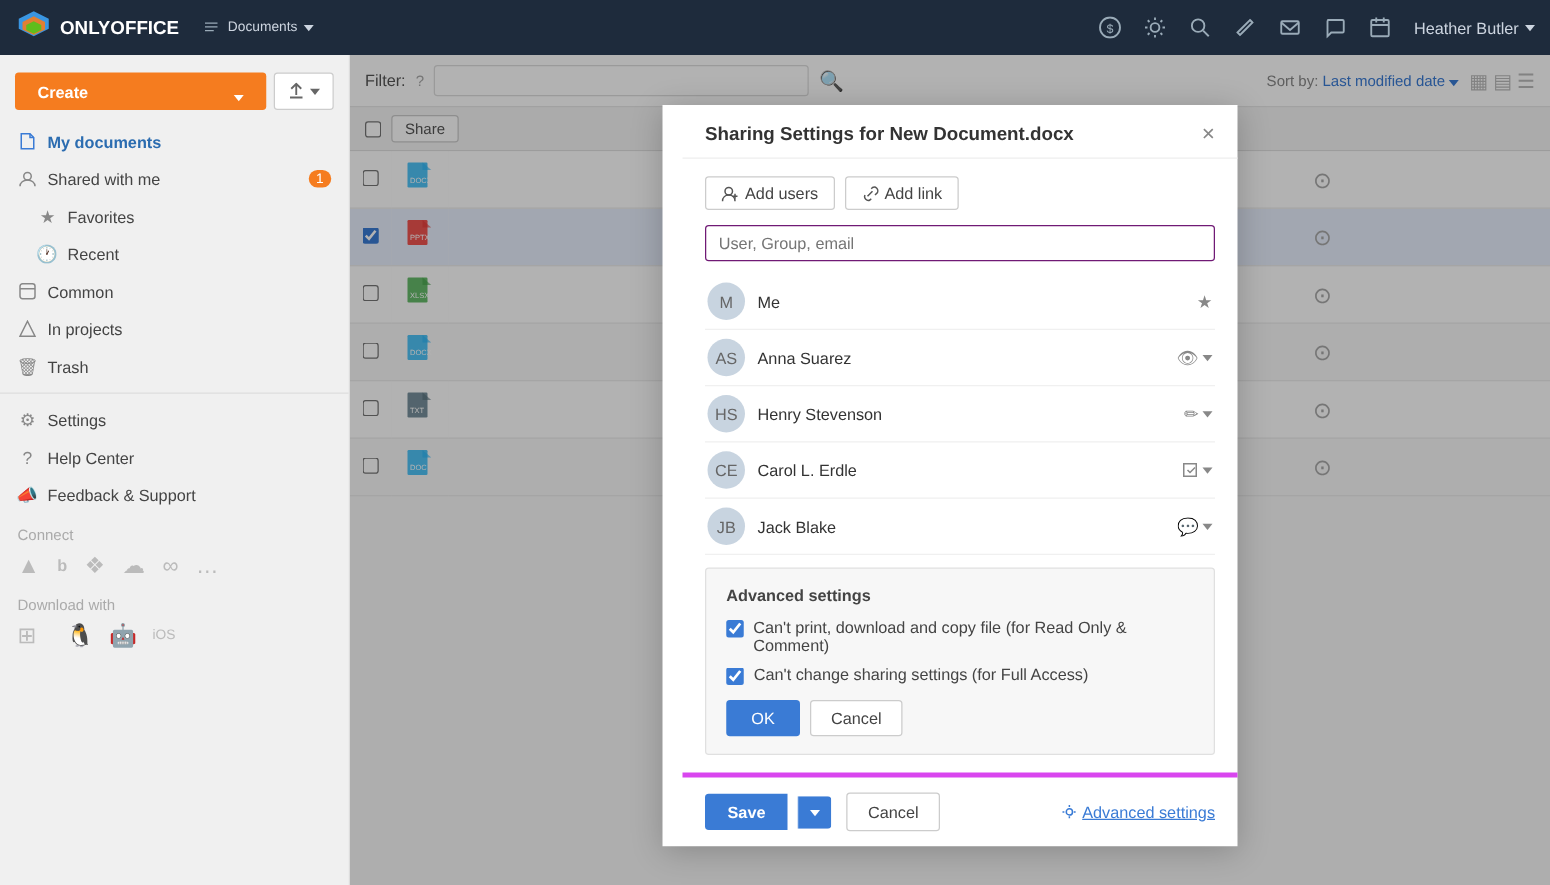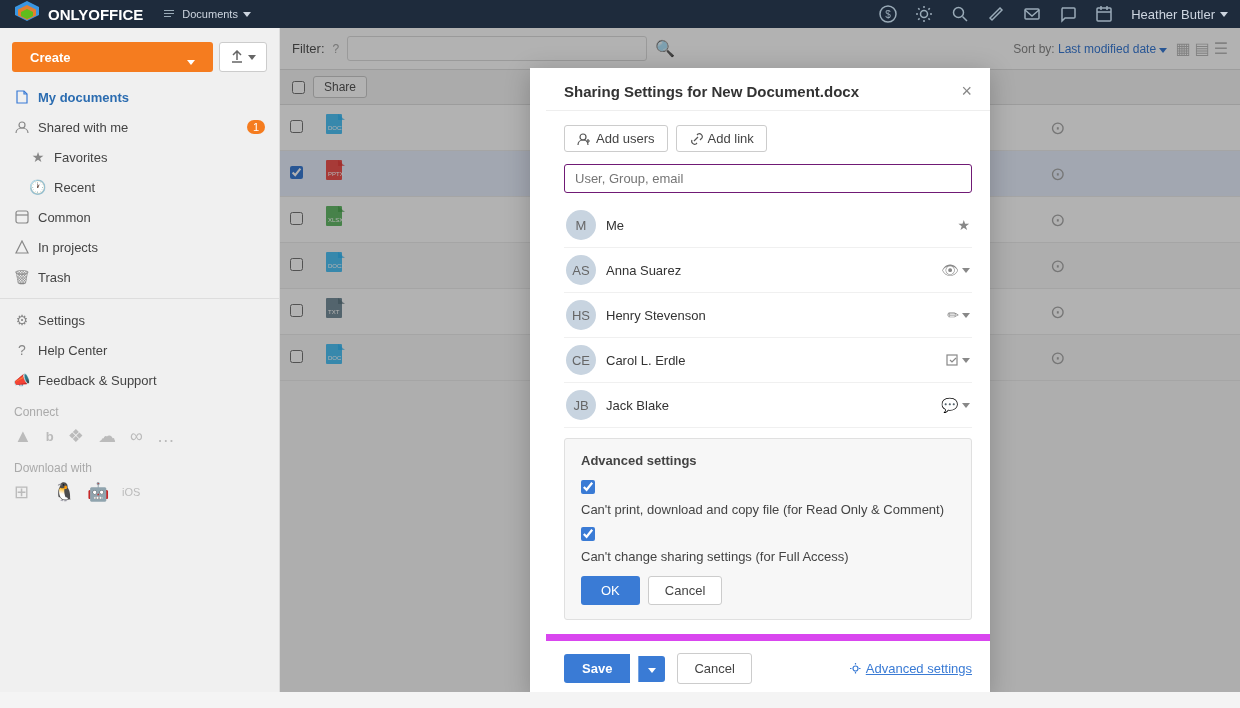--- a/index.html
+++ b/index.html
@@ -1,21 +1,21 @@
 <!DOCTYPE html>
 <html><head>
   <meta charset="utf-8">
   <style>
     * { box-sizing: border-box; margin: 0; padding: 0; }
     body { font-family: 'Segoe UI', Arial, sans-serif; font-size: 13px; background: #f4f4f4; color: #333; height: 708px; overflow: hidden; }
 
     
     .topnav {
       background: #1e2b3c;
-      height: 28px;
+      height: 44px;
       display: flex;
       align-items: center;
       padding: 0 12px;
       color: #fff;
       position: relative;
       z-index: 10;
     }
     .topnav-logo { display: flex; align-items: center; gap: 6px; font-size: 15px; font-weight: bold; color: #fff; margin-right: 18px; }
     .logo-icon { width: 30px; height: 30px; }
     .topnav-docmenu { display: flex; align-items: center; gap: 5px; font-size: 13px; color: #cdd5e0; cursor: pointer; margin-right: auto; }
@@ -84,28 +84,28 @@
     .user-search { width: 100%; border: 1px solid #701a75; border-radius: 3px; padding: 6px 10px; font-size: 13px; color: #999; margin-bottom: 10px; }
     .user-list { list-style: none; }
     .user-item { display: flex; align-items: center; padding: 7px 2px; gap: 10px; border-bottom: 1px solid #f0f0f0; }
     .user-avatar { width: 30px; height: 30px; border-radius: 50%; background: #c8d4e0; display: flex; align-items: center; justify-content: center; font-size: 13px; color: #666; flex-shrink: 0; }
     .user-name { flex: 1; font-size: 13px; color: #333; }
     .user-perm { display: flex; align-items: center; gap: 3px; color: #888; font-size: 14px; cursor: pointer; }
 
     
     .adv-panel { background: #f7f7f7; border: 1px solid #e0e0e0; border-radius: 3px; padding: 14px 16px; margin-top: 10px; }
     .adv-title { font-size: 13px; font-weight: 600; color: #444; margin-bottom: 10px; }
-    .adv-check-row { display: flex; align-items: flex-start; gap: 8px; margin-bottom: 8px; font-size: 13px; color: #444; flex-direction: column; }
+    .adv-check-row { display: flex; align-items: flex-start; gap: 8px; margin-bottom: 8px; font-size: 13px; color: #444; }
     .adv-check-row input[type="checkbox"] { margin-top: 2px; accent-color: #3a7bd5; width: 14px; height: 14px; }
     .adv-btns { display: flex; gap: 8px; margin-top: 12px; }
     .btn-ok { background: #3a7bd5; color: #fff; border: none; border-radius: 3px; padding: 6px 20px; font-size: 13px; cursor: pointer; }
     .btn-cancel-sm { background: #fff; color: #444; border: 1px solid #ccc; border-radius: 3px; padding: 6px 16px; font-size: 13px; cursor: pointer; }
 
     
-    .dialog-footer { display: flex; align-items: center; padding: 12px 18px; border-top: 7px solid #d946ef; gap: 8px; }
+    .dialog-footer { display: flex; align-items: center; padding: 12px 18px; border-top: 4px solid #d946ef; gap: 8px; }
     .btn-save { background: #3a7bd5; color: #fff; border: none; border-radius: 3px 0 0 3px; padding: 7px 18px; font-size: 13px; cursor: pointer; font-weight: 600; }
     .btn-save-arrow { background: #3a7bd5; color: #fff; border: none; border-left: 1px solid rgba(255,255,255,0.3); border-radius: 0 3px 3px 0; padding: 7px 9px; font-size: 11px; cursor: pointer; }
     .btn-cancel-footer { background: #fff; color: #444; border: 1px solid #ccc; border-radius: 3px; padding: 7px 16px; font-size: 13px; cursor: pointer; margin-left: 4px; }
     .btn-adv-settings { margin-left: auto; background: none; border: none; color: #3a7bd5; font-size: 13px; cursor: pointer; display: flex; align-items: center; gap: 4px; text-decoration: underline; }
 
     .triangle-down { display: inline-block; width: 0; height: 0; border-left: 4px solid transparent; border-right: 4px solid transparent; border-top: 5px solid currentColor; }
   </style>
 </head>
 <body>
 

